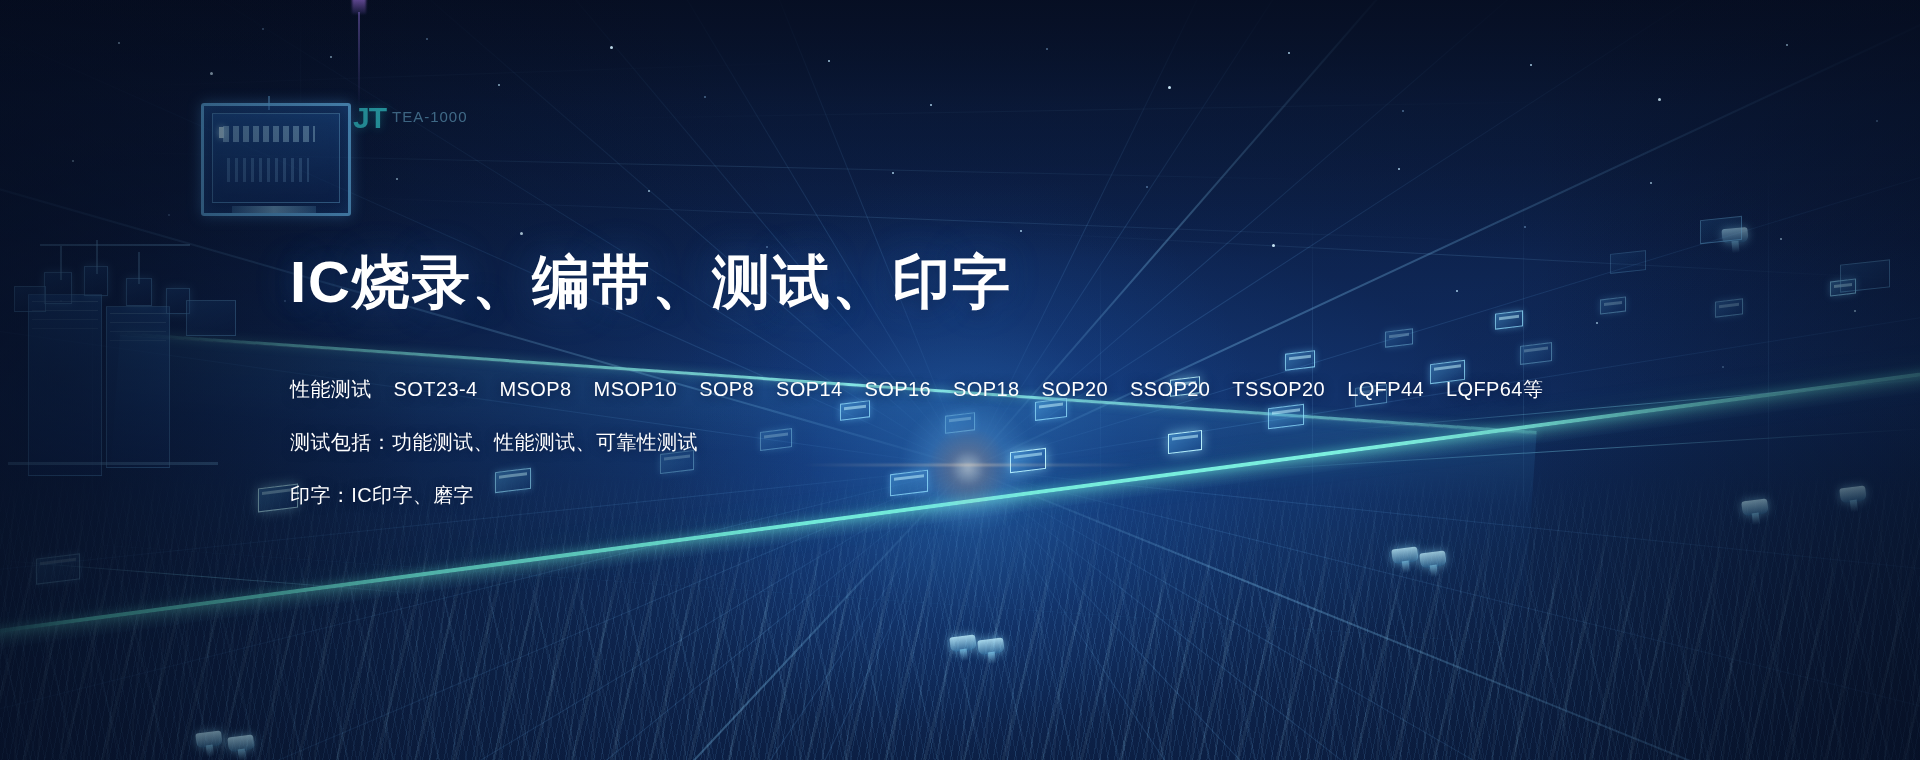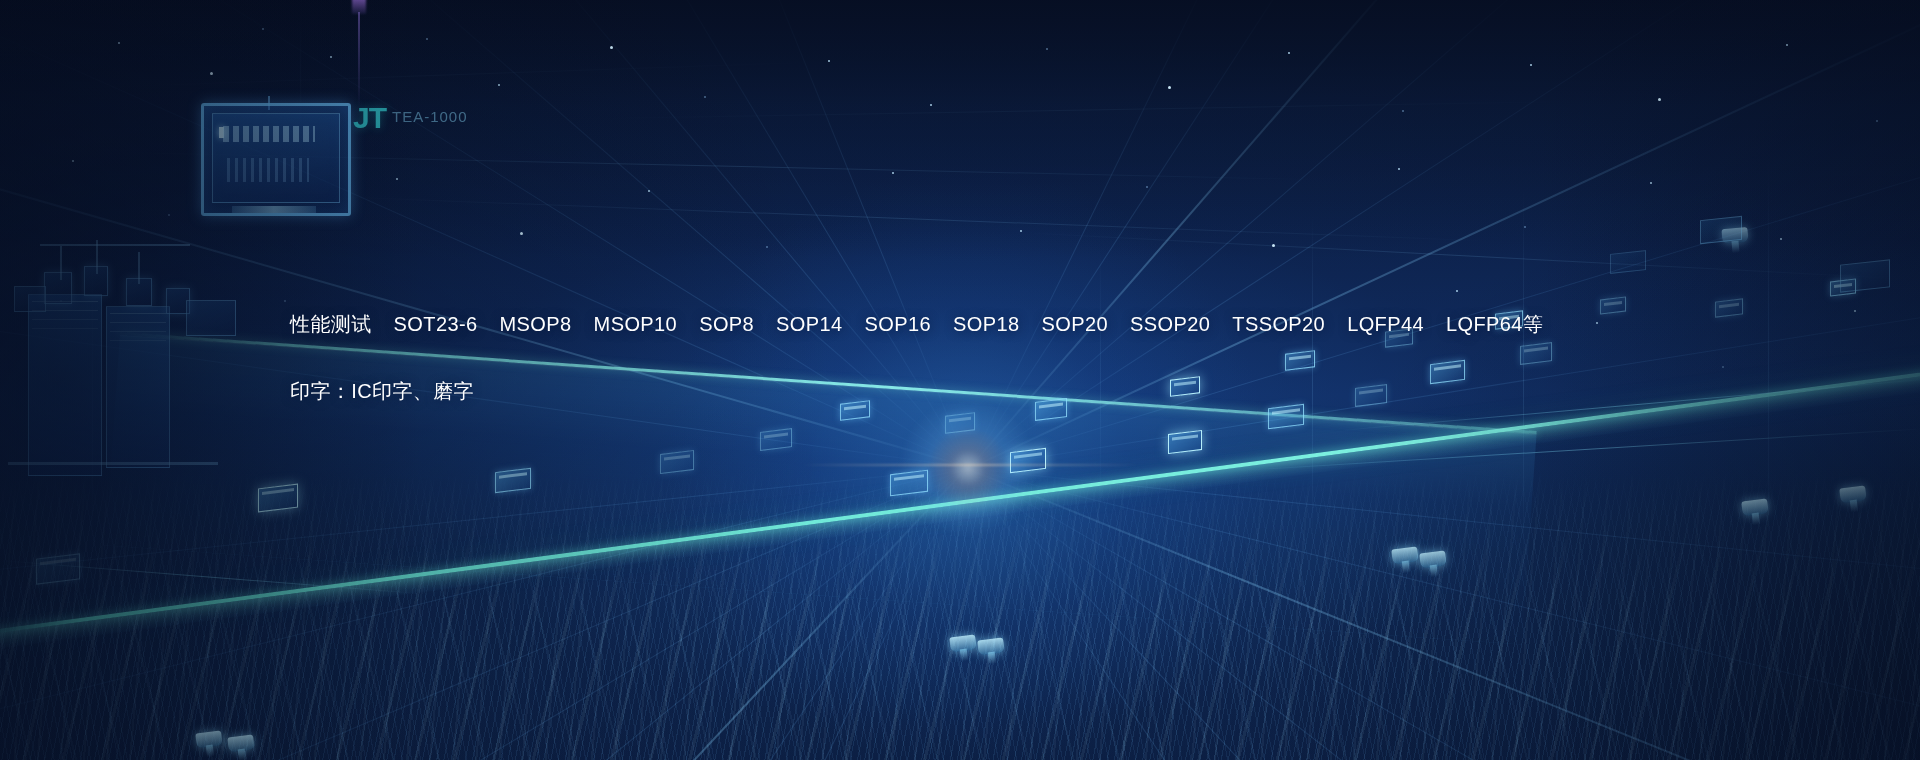--- a/index.html
+++ b/index.html
@@ -358,21 +358,21 @@
   .sub-line {
     color: #ffffff;
     font-size: 20px;
     line-height: 1;
     letter-spacing: 0.4px;
     text-shadow: 0 1px 10px rgba(8,24,60,0.85);
     white-space: nowrap;
   }
   .sub-line.l1 { margin-top: 64px; }
   .sub-line.l2 { margin-top: 33px; }
-  .sub-line.l3 { margin-top: 47px; }
+  .sub-line.l3 { margin-top: 33px; }
 
   .pkg { margin-left: 22px; }
   .pkg:first-of-type { margin-left: 0; }
 </style>
 </head>
 <body>
 
 <div id="banner">
 
   <div class="layer bg-base"></div>
@@ -561,23 +561,25 @@
     <div class="equip-pipe" style="left:40px;  top:244px; width:150px; height:2px;"></div>
     <div class="equip" style="left:14px;  top:286px; width:30px; height:24px;"></div>
     <div class="equip" style="left:186px; top:300px; width:48px; height:34px;"></div>
     <div class="equip-pipe" style="left:8px; top:462px; width:210px; height:3px;"></div>
   </div>
 
   <div class="layer bg-vignette"></div>
 
   <div class="content">
 
+    <h1 class="title">IC烧录、编带、测试、印字</h1>
 
     <div class="sub-line l1">
-      <span>性能测试</span><span class="pkg">SOT23-6</span><span class="pkg">MSOP8</span><span class="pkg">MSOP10</span><span class="pkg">SOP8</span><span class="pkg">SOP14</span><span class="pkg">SOP16</span><span class="pkg">SOP18</span><span class="pkg">SOP20</span><span class="pkg">SSOP20</span><span class="pkg">TSSOP20</span><span class="pkg">LQFP44</span><span class="pkg">LQFP64等</span>
+      <span>性能测试</span><span class="pkg">SOT23-4</span><span class="pkg">MSOP8</span><span class="pkg">MSOP10</span><span class="pkg">SOP8</span><span class="pkg">SOP14</span><span class="pkg">SOP16</span><span class="pkg">SOP18</span><span class="pkg">SOP20</span><span class="pkg">SSOP20</span><span class="pkg">TSSOP20</span><span class="pkg">LQFP44</span><span class="pkg">LQFP64等</span>
     </div>
 
+    <div class="sub-line l2">测试包括：功能测试、性能测试、可靠性测试</div>
 
     <div class="sub-line l3">印字：IC印字、磨字</div>
 
   </div>
 
 </div>
 
 </body></html>

